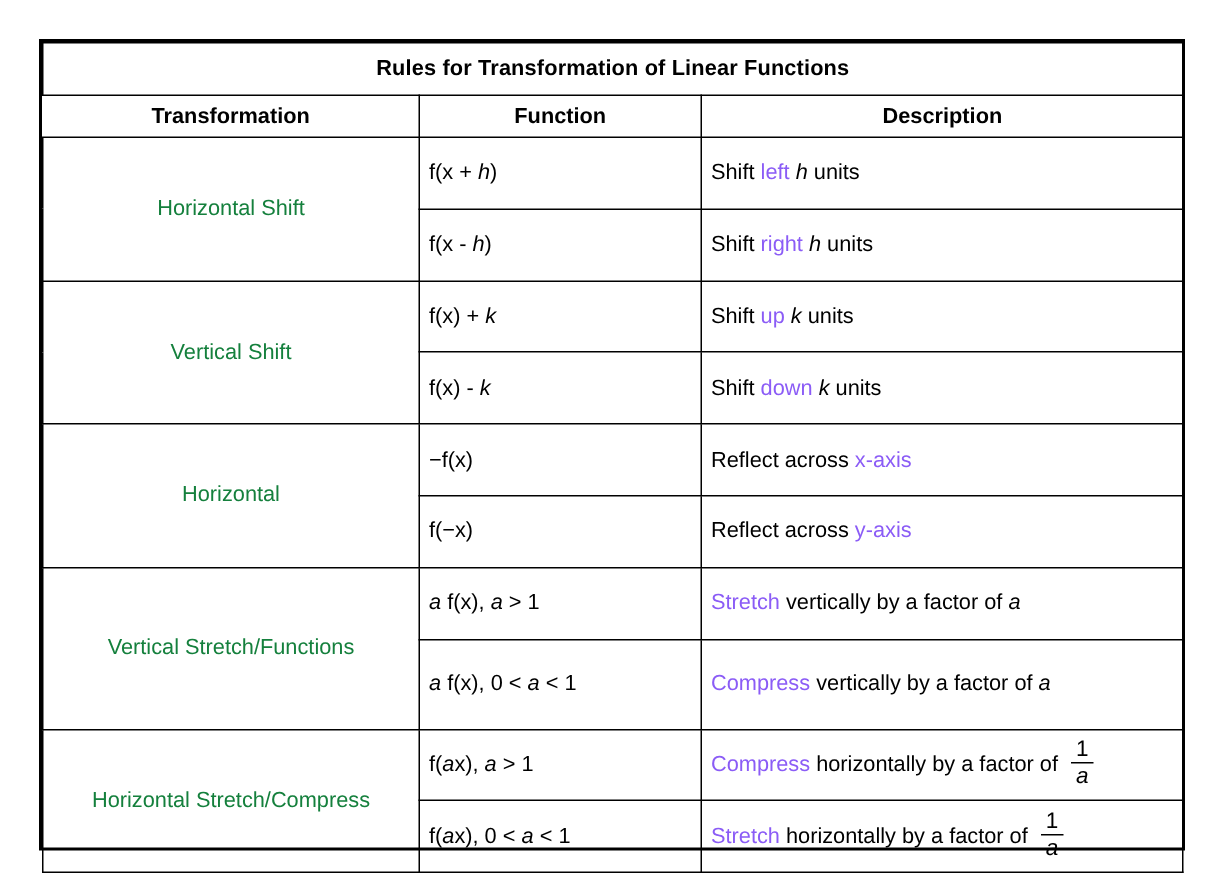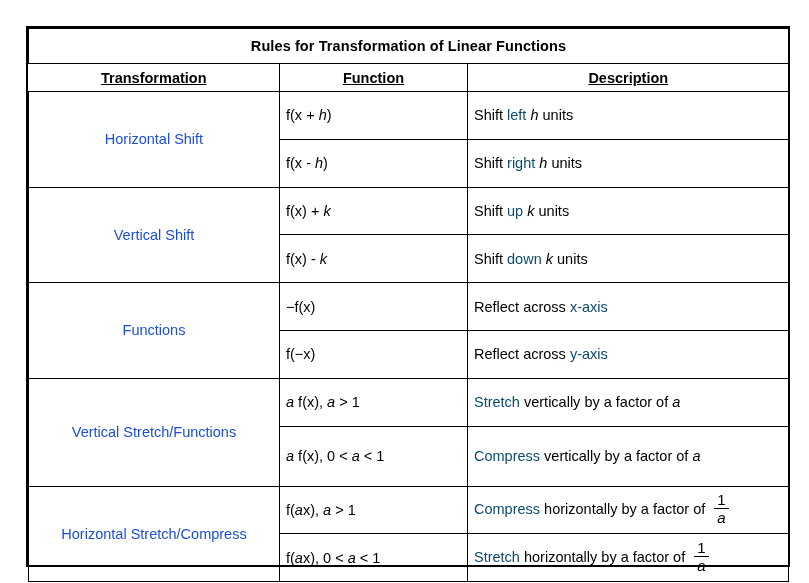--- a/index.html
+++ b/index.html
@@ -51,50 +51,49 @@
     height: 34px;
     letter-spacing: 0.1px;
   }
 
   
   td.col-head {
     text-align: center;
     font-weight: bold;
     font-size: 15px;
     height: 27px;
-    text-decoration: underline;
   }
   td.col-head.first { border-left: none; }
   td.col-head.last  { border-right: none; }
 
   
   td.transform-cell {
     border-left: none;
     text-align: center;
-    color: #1d4ed8;
+    color: #15803d;
     font-size: 15px;
     vertical-align: top;
     padding-top: 22px;
   }
 
   
   td.function-cell {
     font-size: 15.5px;
   }
 
   
   td.desc-cell {
     border-right: none;
     text-align: left;
     padding-left: 11px;
     font-size: 15px;
   }
 
   .em { font-style: italic; }
-  .hl { color: #0c4a6e; }
+  .hl { color: #8b5cf6; }
 
   
   .frac {
     display: inline-block;
     vertical-align: middle;
     text-align: center;
     line-height: 1.02;
     font-size: 15px;
     margin-left: 5px;
     position: relative;
@@ -148,21 +147,21 @@
         <tr style="height: 47.8px;">
           <td class="transform-cell" rowspan="2"><span>Vertical Shift</span></td>
           <td class="function-cell"><span class="nowrap"><span>f(x) + </span><span class="em">k</span></span></td>
           <td class="desc-cell"><span><span>Shift </span><span class="hl">up</span><span> </span><span class="em">k</span><span> units</span></span></td>
         </tr>
         <tr style="height: 47.8px;">
           <td class="function-cell"><span class="nowrap"><span>f(x) - </span><span class="em">k</span></span></td>
           <td class="desc-cell"><span><span>Shift </span><span class="hl">down</span><span> </span><span class="em">k</span><span> units</span></span></td>
         </tr>
         <tr style="height: 47.8px;">
-          <td class="transform-cell" rowspan="2"><span>Functions</span></td>
+          <td class="transform-cell" rowspan="2"><span>Horizontal</span></td>
           <td class="function-cell"><span class="nowrap"><span>−f(x)</span></span></td>
           <td class="desc-cell"><span><span>Reflect across </span><span class="hl">x-axis</span></span></td>
         </tr>
         <tr style="height: 47.8px;">
           <td class="function-cell"><span class="nowrap"><span>f(−x)</span></span></td>
           <td class="desc-cell"><span><span>Reflect across </span><span class="hl">y-axis</span></span></td>
         </tr>
         <tr style="height: 47.8px;">
           <td class="transform-cell" rowspan="2"><span>Vertical Stretch/Functions</span></td>
           <td class="function-cell"><span class="nowrap"><span class="em">a</span><span> f(x), </span><span class="em">a</span><span> &gt; 1</span></span></td>

